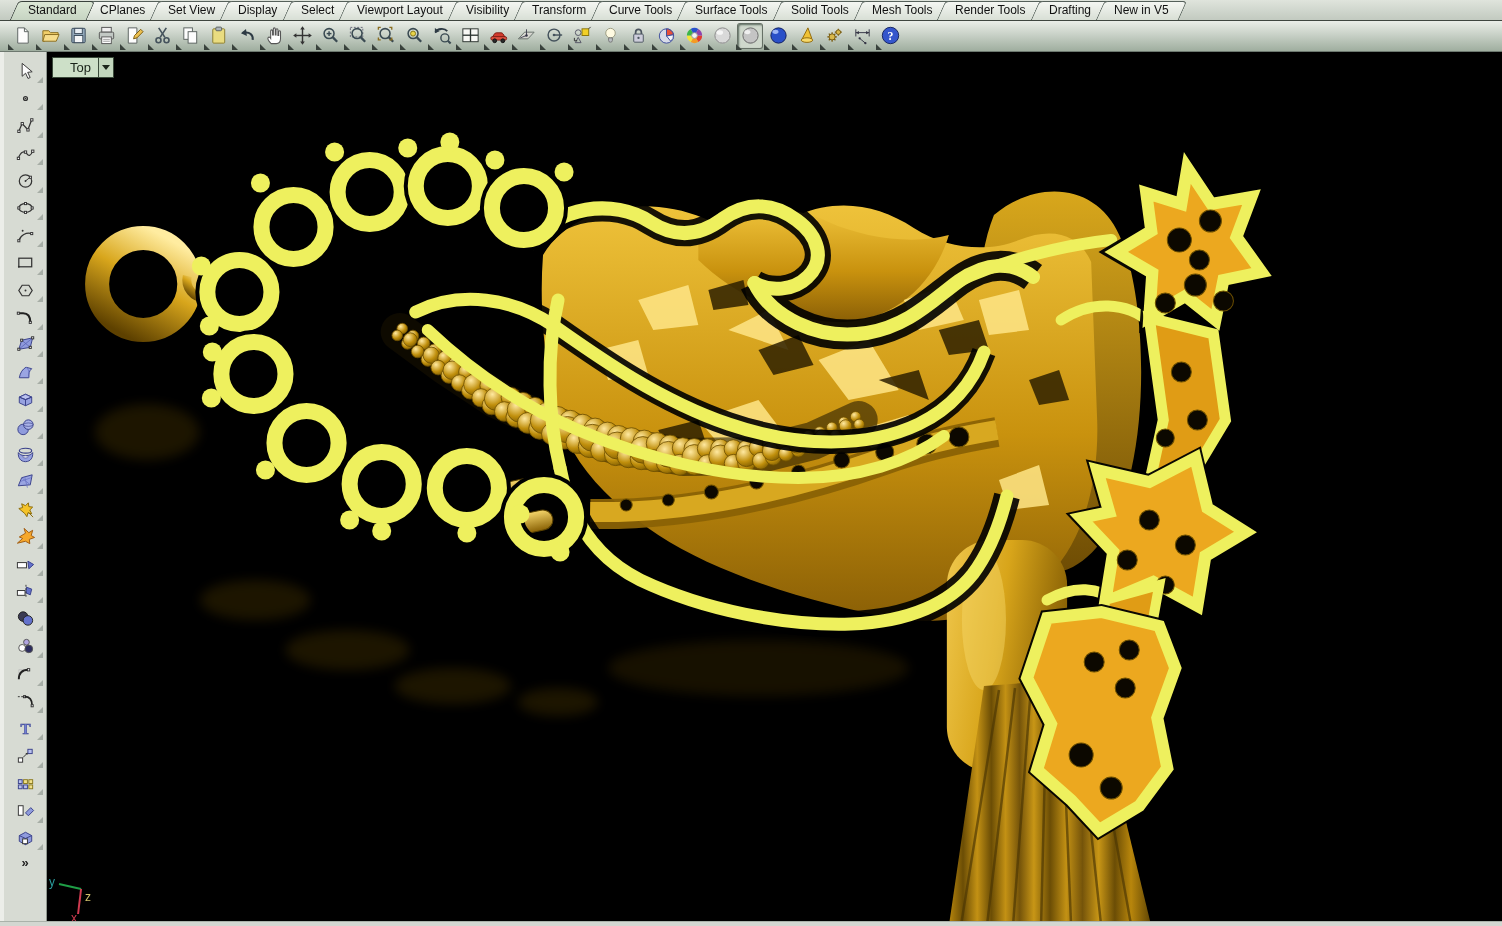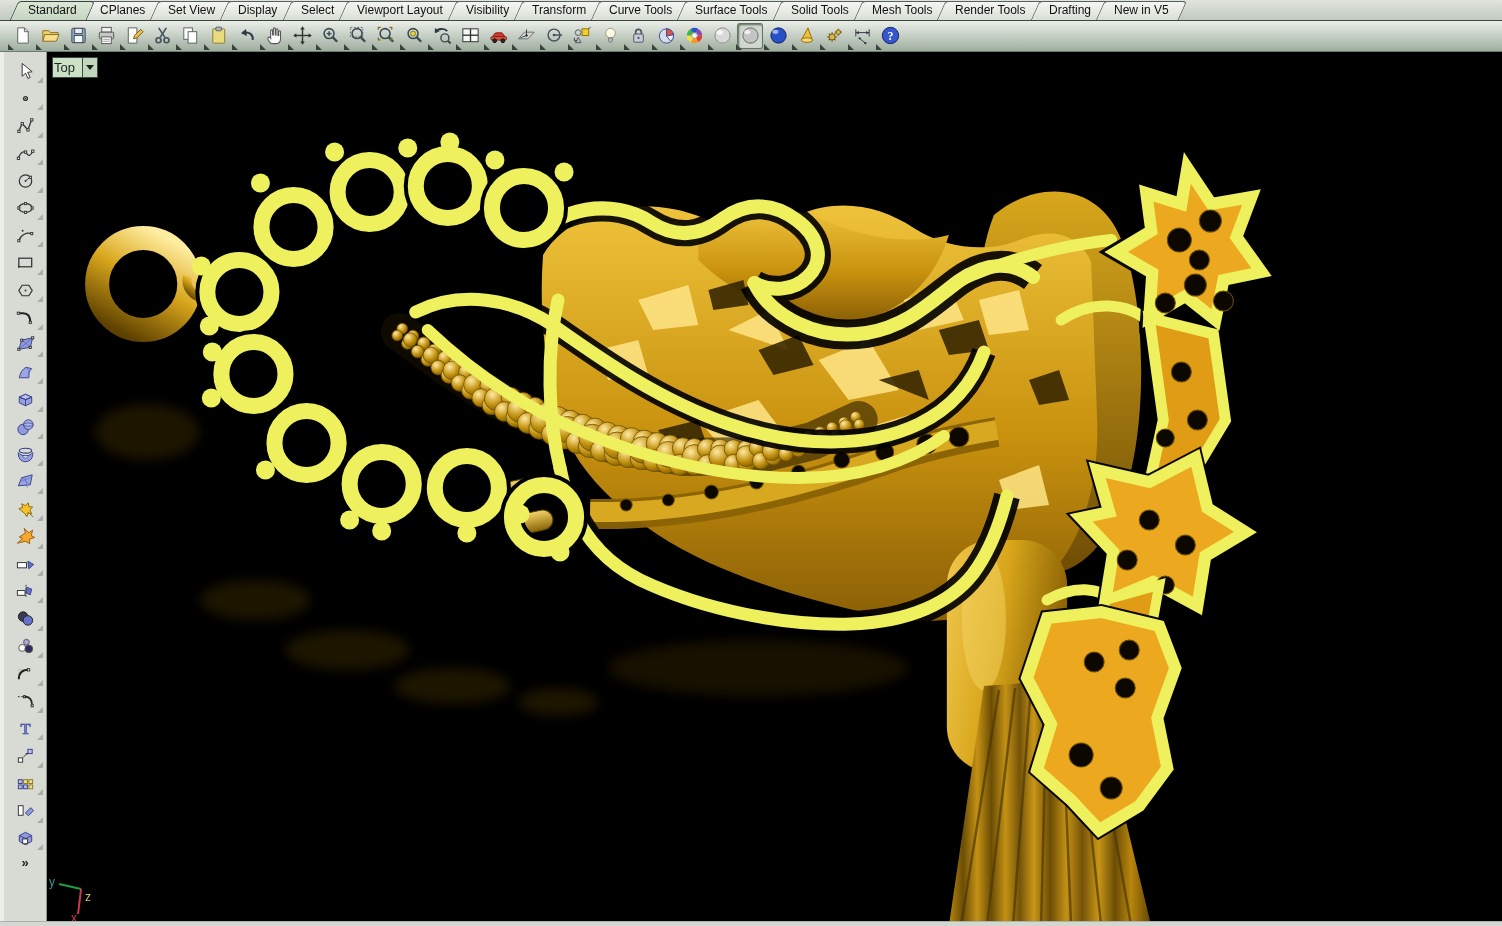--- a/index.html
+++ b/index.html
@@ -35,21 +35,21 @@
   .sbtn { width:26px; height:24px; position:relative; display:flex; align-items:center; justify-content:center; }
   .sbtn::after { content:''; position:absolute; right:-5px; bottom:0;
     border-bottom:6px solid #a7aea6; border-left:6px solid transparent; }
   .more-tools { margin-top:2px; font-size:13px; font-weight:bold; color:#222; width:26px; text-align:center; }
 
   .viewport { flex:1 1 auto; position:relative; background:#000; overflow:hidden; }
   .viewport svg.model { position:absolute; inset:0; width:100%; height:100%; }
 
   .vplabel { position:absolute; left:5px; top:5px; z-index:5; display:flex; align-items:stretch;
     background:#cde0c8; border:1px solid #3a4a3a; height:21px; font-size:13px; color:#1a241a; }
-  .vplabel .vptext { padding:2px 7px 0 1px; }
+  .vplabel .vptext { padding:2px 7px 0 17px; }
   .vplabel .vpdrop { width:15px; border-left:1px solid #3a4a3a; display:flex; align-items:center;
     justify-content:center; background:#c2d6bd; }
   .vpdrop i { display:block; width:0; height:0; border-left:4px solid transparent;
     border-right:4px solid transparent; border-top:5px solid #1a241a; }
 
   .footer { flex:0 0 5px; background:#d3d7d1; border-top:1px solid #aab2aa; }
 </style>
 </head>
 <body>
 

